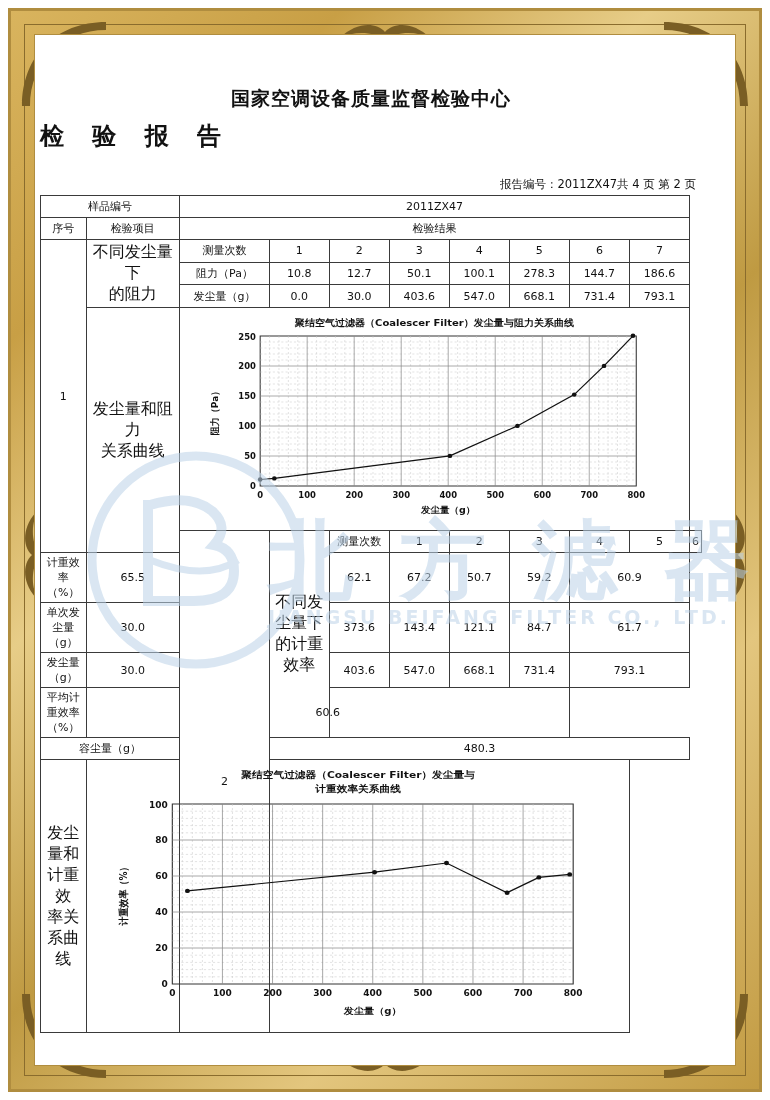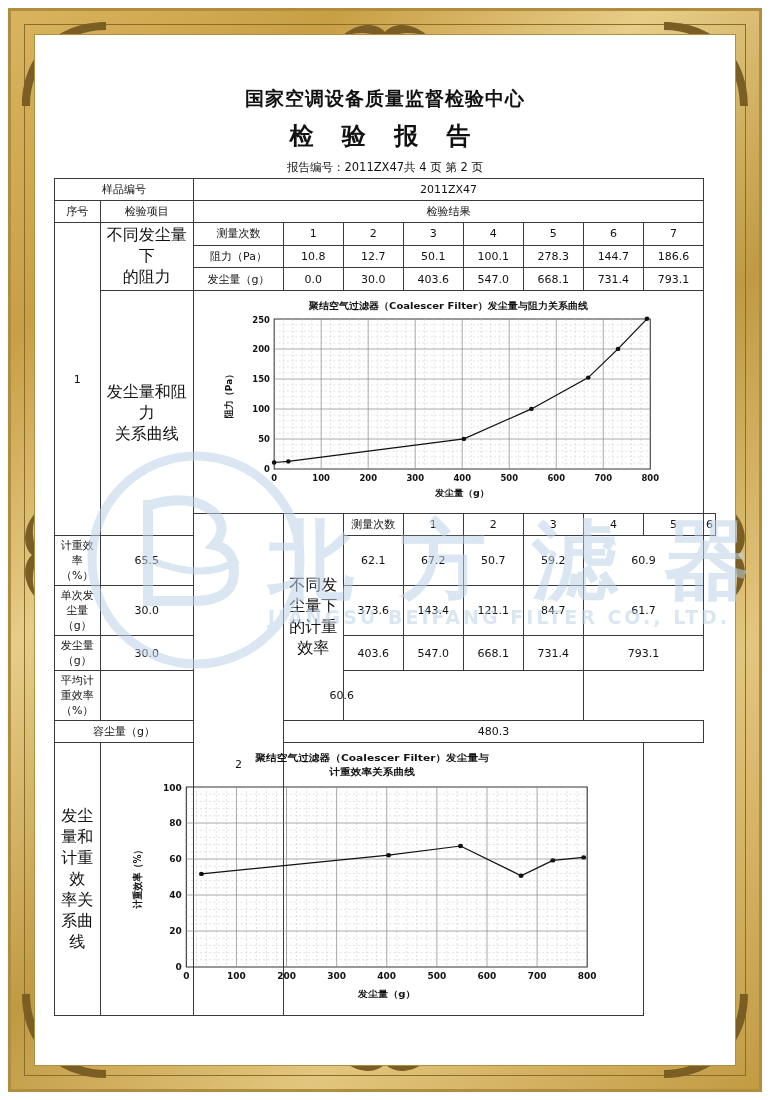--- a/index.html
+++ b/index.html
@@ -33,33 +33,33 @@
     position:absolute;width:96px;height:96px;color:#8a6c2d;
   }
   .corner svg{display:block;}
   .c-tl{left:16px;top:16px;}
   .c-tr{right:16px;top:16px;transform:scaleX(-1);}
   .c-bl{left:16px;bottom:16px;transform:scaleY(-1);}
   .c-br{right:16px;bottom:16px;transform:scale(-1,-1);}
   .edge-orn{position:absolute;color:#8a6c2d;}
   
   .content{
-    position:absolute;left:54px;top:56px;width:662px;height:988px;
+    position:absolute;left:40px;top:56px;width:662px;height:988px;
   }
   .title1{
     text-align:center;font-size:19px;font-weight:bold;letter-spacing:1px;
     color:#111;margin-top:30px;font-family:"DejaVu Sans", sans-serif;
   }
   .title2{
-    text-align:center;font-size:24px;font-weight:bold;letter-spacing:10px;
+    font-size:24px;font-weight:bold;letter-spacing:10px;
     color:#111;margin-top:8px;font-family:"DejaVu Sans", sans-serif;
   }
   .meta{
-    display:flex;justify-content:center;align-items:flex-end;
-    font-size:11.5px;color:#111;margin-top:8px;padding:0 6px 3px 6px;
+    display:flex;justify-content:flex-end;align-items:flex-end;
+    font-size:11.5px;color:#111;margin-top:25px;padding:0 6px 3px 6px;
     font-family:"DejaVu Sans", sans-serif;
   }
   table.main{
     border-collapse:collapse;width:100%;
     font-size:11px;color:#111;
     font-family:"DejaVu Sans", sans-serif;
   }
   table.main td{
     border:1px solid #3a3a3a;
     text-align:center;vertical-align:middle;

